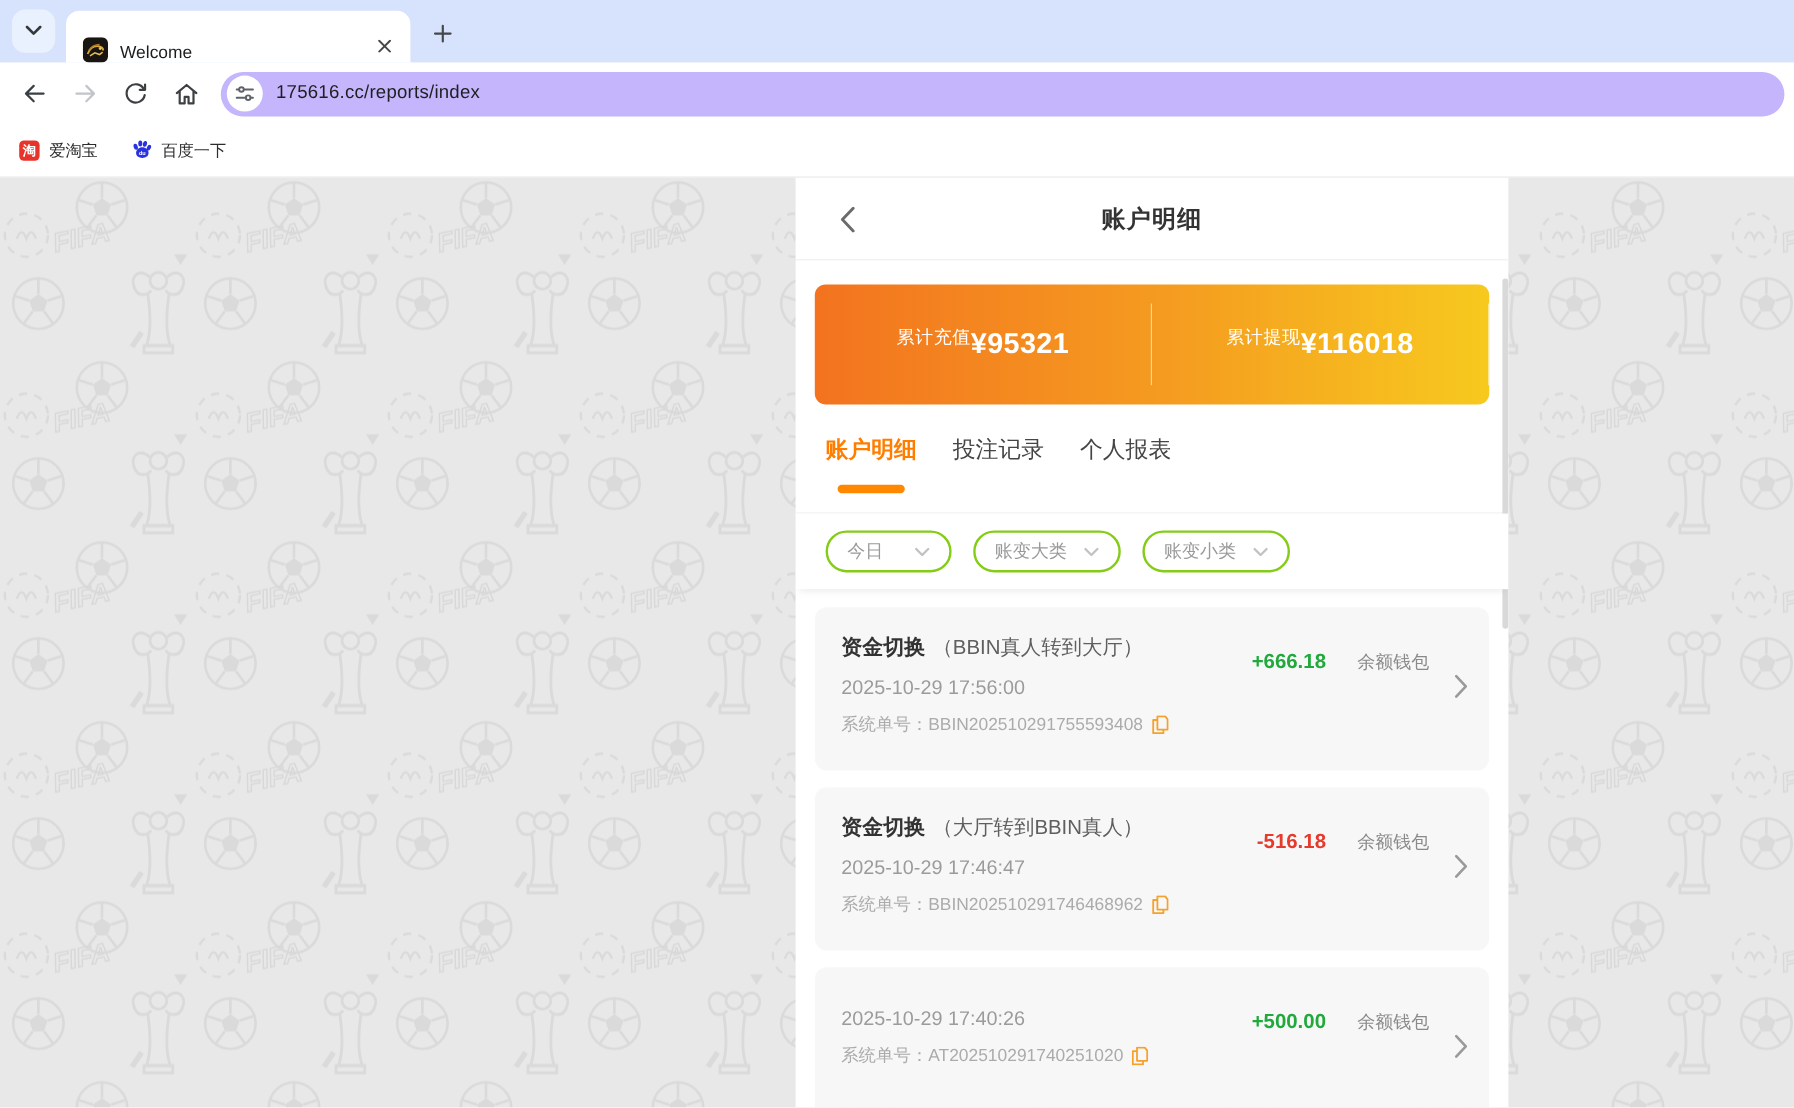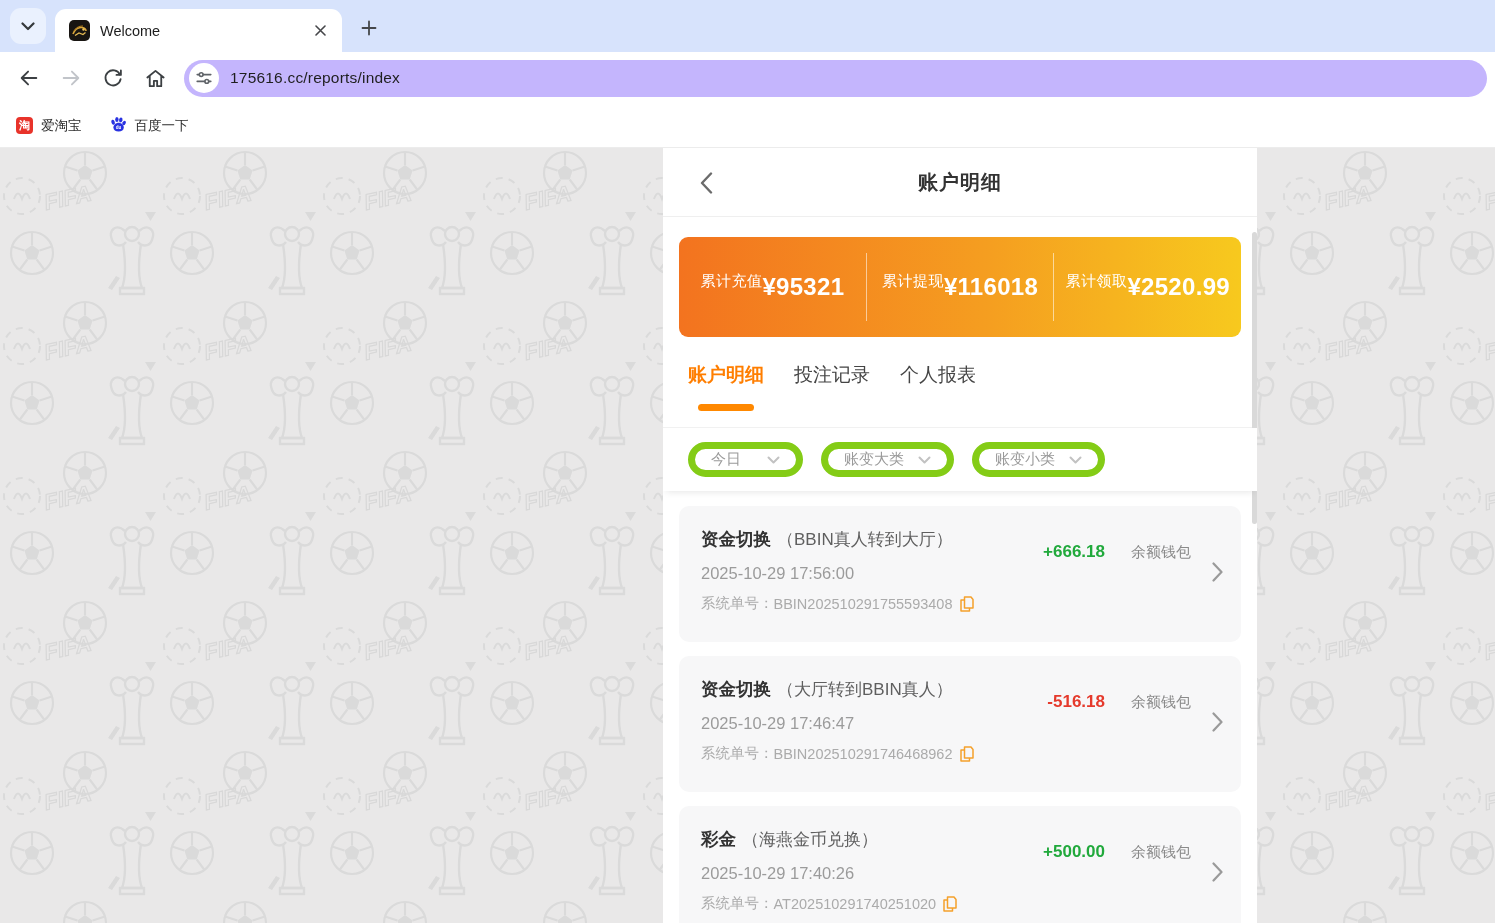--- a/index.html
+++ b/index.html
@@ -4,21 +4,21 @@
 <style>
   * { box-sizing: border-box; margin: 0; padding: 0; }
   html,body { width:1495px; height:923px; overflow:hidden; }
   body { font-family:"Liberation Sans","DejaVu Sans",sans-serif; background:#fff; position:relative; }
 
   
   .tabstrip { height:52px; background:#d7e3fc; position:relative; }
   .tab-search-btn { position:absolute; left:10px; top:8px; width:36px; height:36px;
     border-radius:11px; background:#eaf1fe; display:flex; align-items:center; justify-content:center; cursor:pointer; }
   .tab { position:absolute; left:55px; top:9px; width:287px; height:43px; background:#fff;
-    border-radius:11px 11px 0 0; display:flex; align-items:center; padding:0 8px 0 14px; }
+    border-radius:11px 11px 0 0; display:flex; align-items:flex-end; padding:0 8px 0 14px; }
   .favicon { width:21px; height:21px; flex:0 0 21px; }
   .tab-title { flex:1; margin-left:10px; font-size:14.5px; color:#1d1d1d; white-space:nowrap; overflow:hidden; }
   .tab-close { width:28px; height:28px; border-radius:50%; display:flex; align-items:center; justify-content:center; cursor:pointer; }
   .newtab-btn { position:absolute; left:352px; top:13px; width:34px; height:34px; border-radius:50%;
     display:flex; align-items:center; justify-content:center; cursor:pointer; }
 
   .toolbar { height:52px; background:#fff; display:flex; align-items:center; padding:0 8px 0 10px; }
   .nav-btn { width:38px; height:38px; border-radius:50%; display:flex; align-items:center; justify-content:center;
     margin-right:4px; cursor:pointer; flex:0 0 auto; }
   .omnibox { flex:1; height:37px; background:#c4b5fd; border-radius:19px; margin-left:6px;
@@ -56,21 +56,21 @@
 
   .ptabs-row { height:91px; display:flex; align-items:center; gap:30px; padding:0 25px 14px;
     border-bottom:1px solid #f1f1f1; }
   .ptab { font-size:19px; color:#454545; cursor:pointer; position:relative; padding:10px 0; }
   .ptab.active { color:#ff7e00; font-weight:700; }
   .ptab.active::after { content:""; position:absolute; left:50%; transform:translateX(-50%); bottom:-13px;
     width:56px; height:7px; border-radius:4px; background:#ff8800; }
 
   .filters-row { height:63px; display:flex; align-items:center; gap:18px; padding:0 25px;
     position:relative; z-index:2; box-shadow:0 4px 7px -3px rgba(0,0,0,.10); background:#fff; }
-  .filter-pill { height:35px; border:7px solid #84cc16; border-radius:18px; display:inline-flex;
+  .filter-pill { height:35px; border:2px solid #84cc16; border-radius:18px; display:inline-flex;
     align-items:center; padding:0 16px; color:#9a9a9a; font-size:15px; cursor:pointer; background:#fff; }
   .filter-pill .pill-label { margin-right:14px; }
   .filter-pill.wide-gap .pill-label { margin-right:26px; }
 
   .txn-list { padding:15px 16px 0; }
   .txn-card { position:relative; height:136px; background:#f7f7f8; border-radius:10px;
     margin-bottom:14px; padding:21px 22px; cursor:pointer; }
   .txn-titlerow { display:flex; align-items:flex-end; }
   .txn-type { font-size:17.5px; font-weight:700; color:#333; }
   .txn-subtitle { font-size:17px; color:#5f5f5f; margin-left:6px; }
@@ -234,24 +234,20 @@
       <div class="stat-col">
         <div class="stat-label">累计充值</div>
         <div class="stat-value">¥95321</div>
       </div>
       <div class="stat-divider"></div>
       <div class="stat-col">
         <div class="stat-label">累计提现</div>
         <div class="stat-value">¥116018</div>
       </div>
       <div class="stat-divider"></div>
-      <div class="stat-col">
-        <div class="stat-label">累计领取</div>
-        <div class="stat-value">¥2520.99</div>
-      </div>
     </div>
 
     <div class="ptabs-row">
       <span class="ptab active">账户明细</span>
       <span class="ptab">投注记录</span>
       <span class="ptab">个人报表</span>
     </div>
 
     <div class="filters-row">
       <span class="filter-pill wide-gap">
@@ -328,24 +324,20 @@
           <div class="txn-wallet">余额钱包</div>
         </div>
         <span class="txn-chevron">
           <svg width="11" height="20" viewBox="0 0 11 20">
               <polyline points="1.5,1.5 9.5,10 1.5,18.5" fill="none" stroke="#9a9a9a" stroke-width="2.2" stroke-linecap="round" stroke-linejoin="round"></polyline>
             </svg>
         </span>
       </div>
 
       <div class="txn-card">
-        <div class="txn-titlerow">
-          <span class="txn-type">彩金</span>
-          <span class="txn-subtitle">（海燕金币兑换）</span>
-        </div>
         <div class="txn-date">2025-10-29 17:40:26</div>
         <div class="txn-order">
           <span>系统单号：</span>
           <span>AT202510291740251020</span>
           <span class="copy-icon">
             <svg width="14" height="16" viewBox="0 0 14 16">
                 <g fill="none" stroke="#f5a12b" stroke-width="1.5" stroke-linejoin="round">
                   <path d="M4.5,1 H11 L13,3.5 V12 H4.5 Z"></path>
                   <path d="M4.5,4 H1 V15 H9.5 V12"></path>
                 </g>

